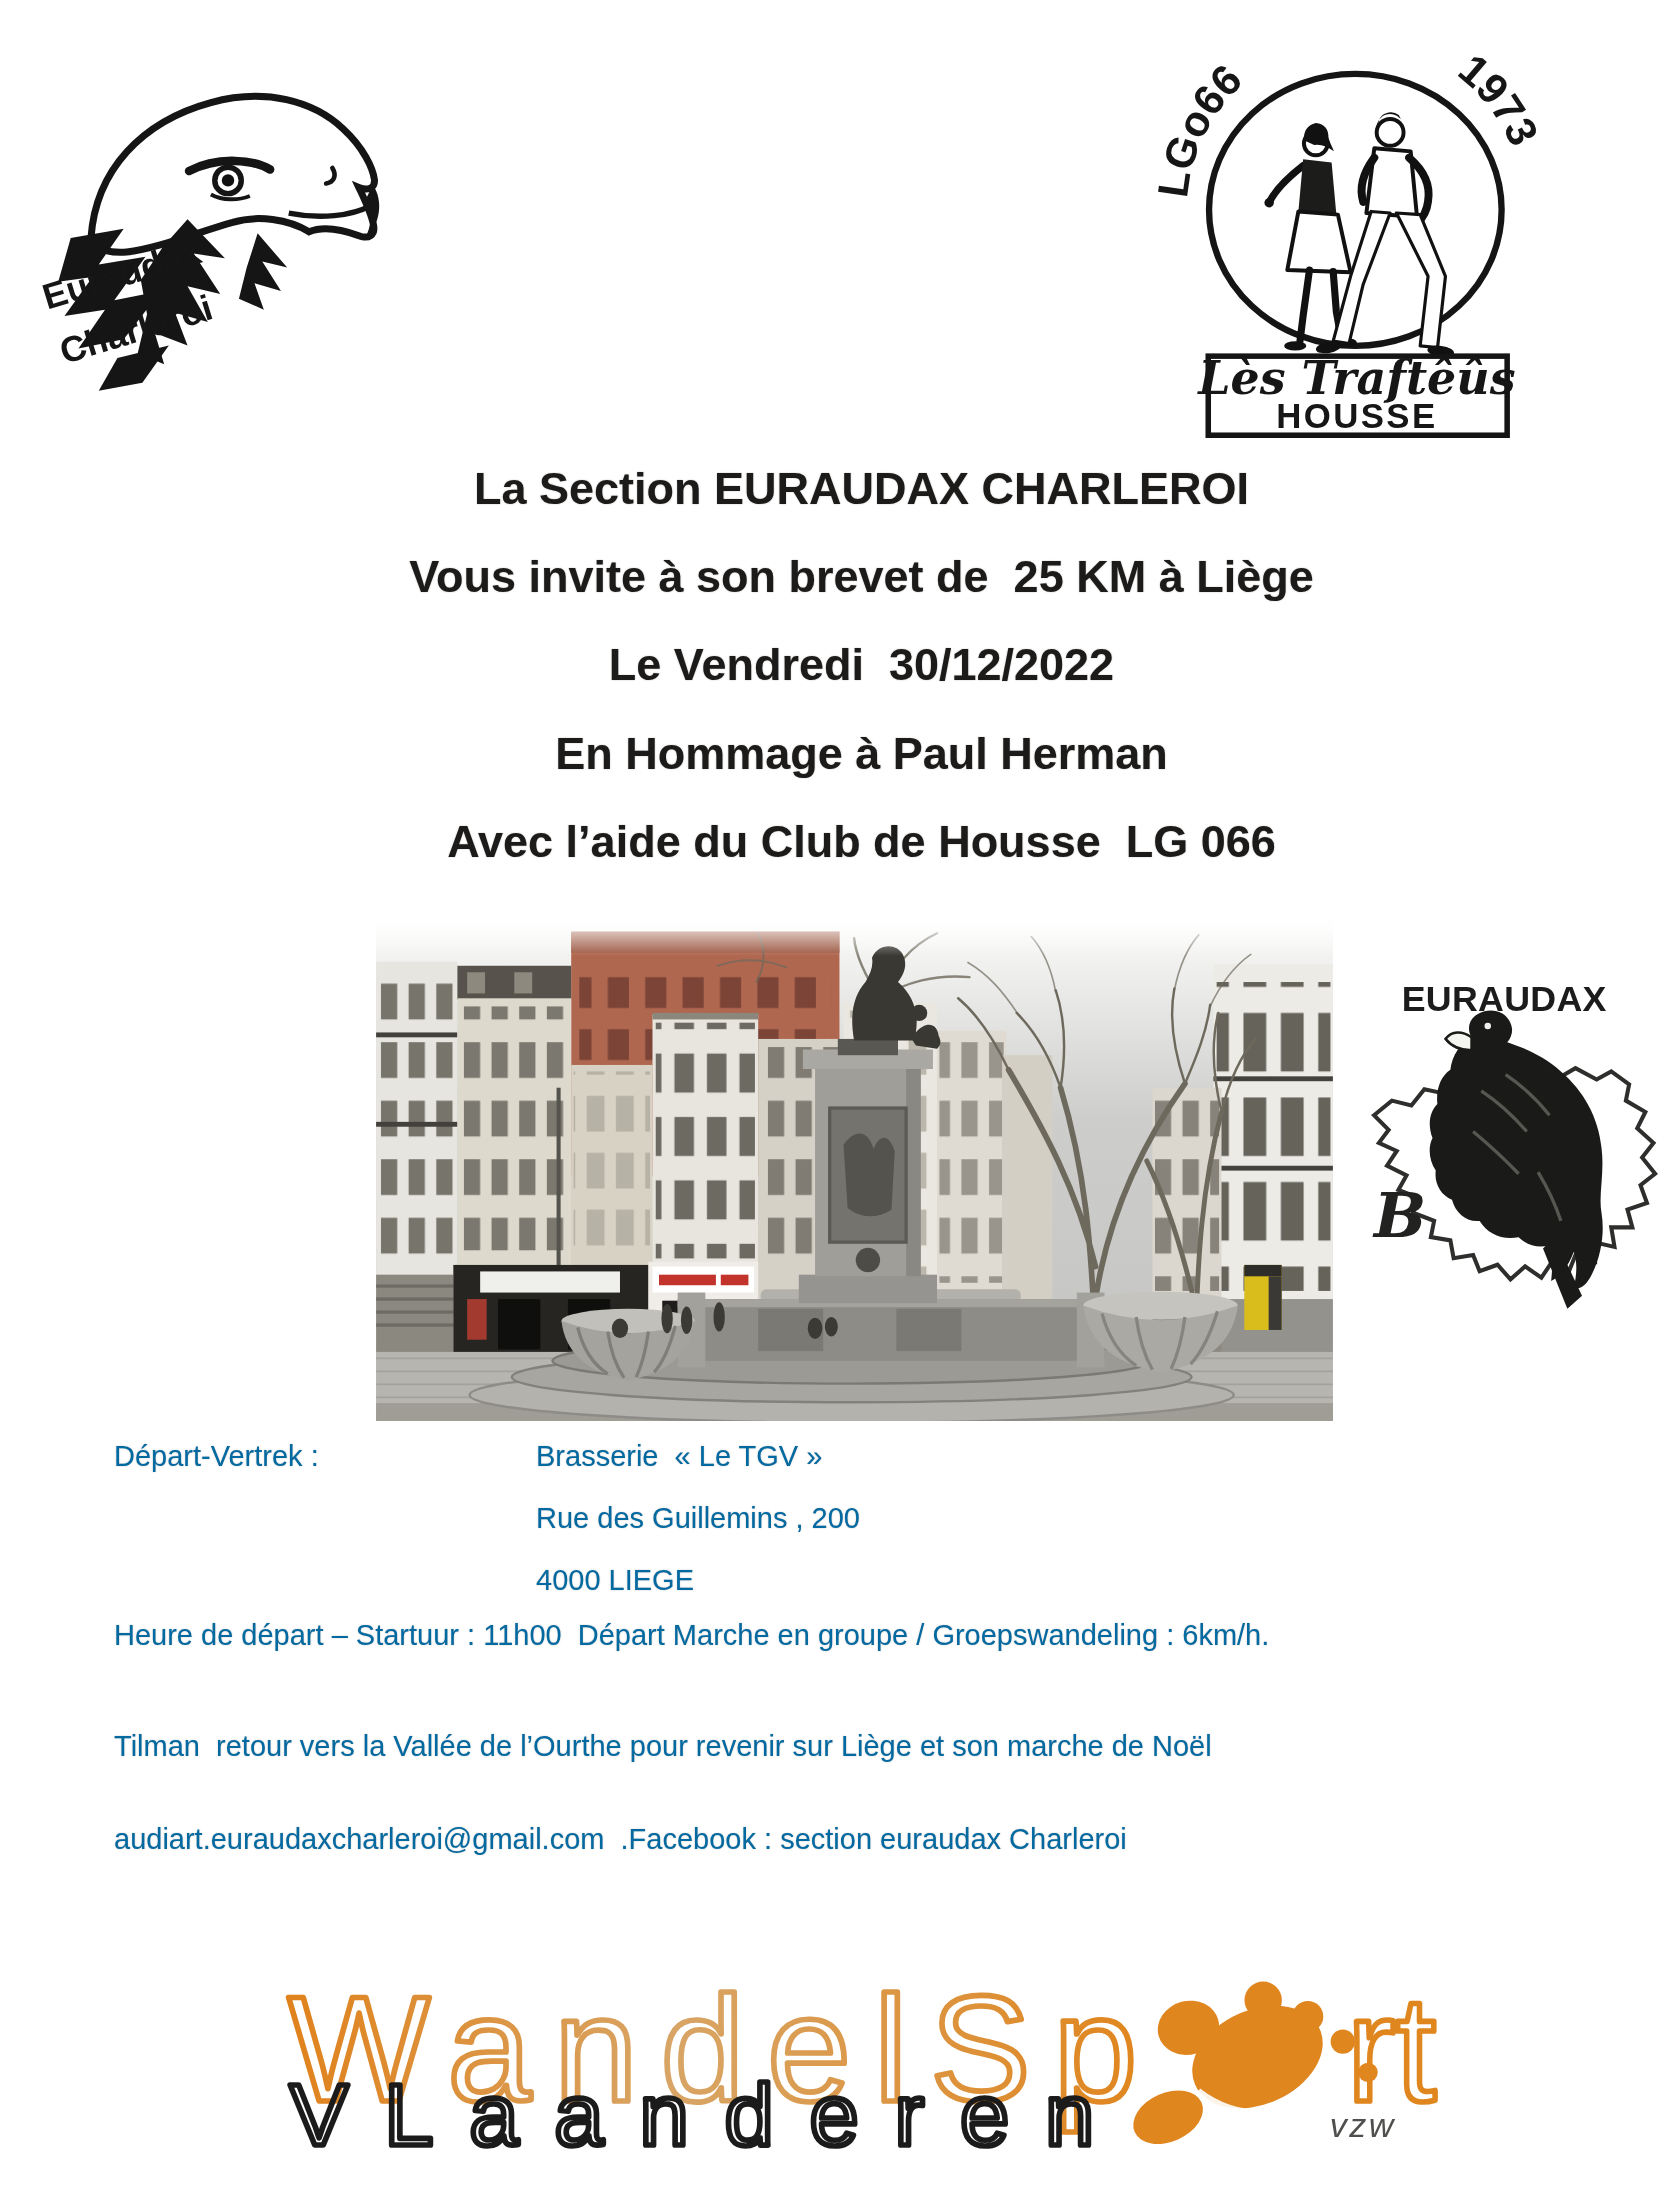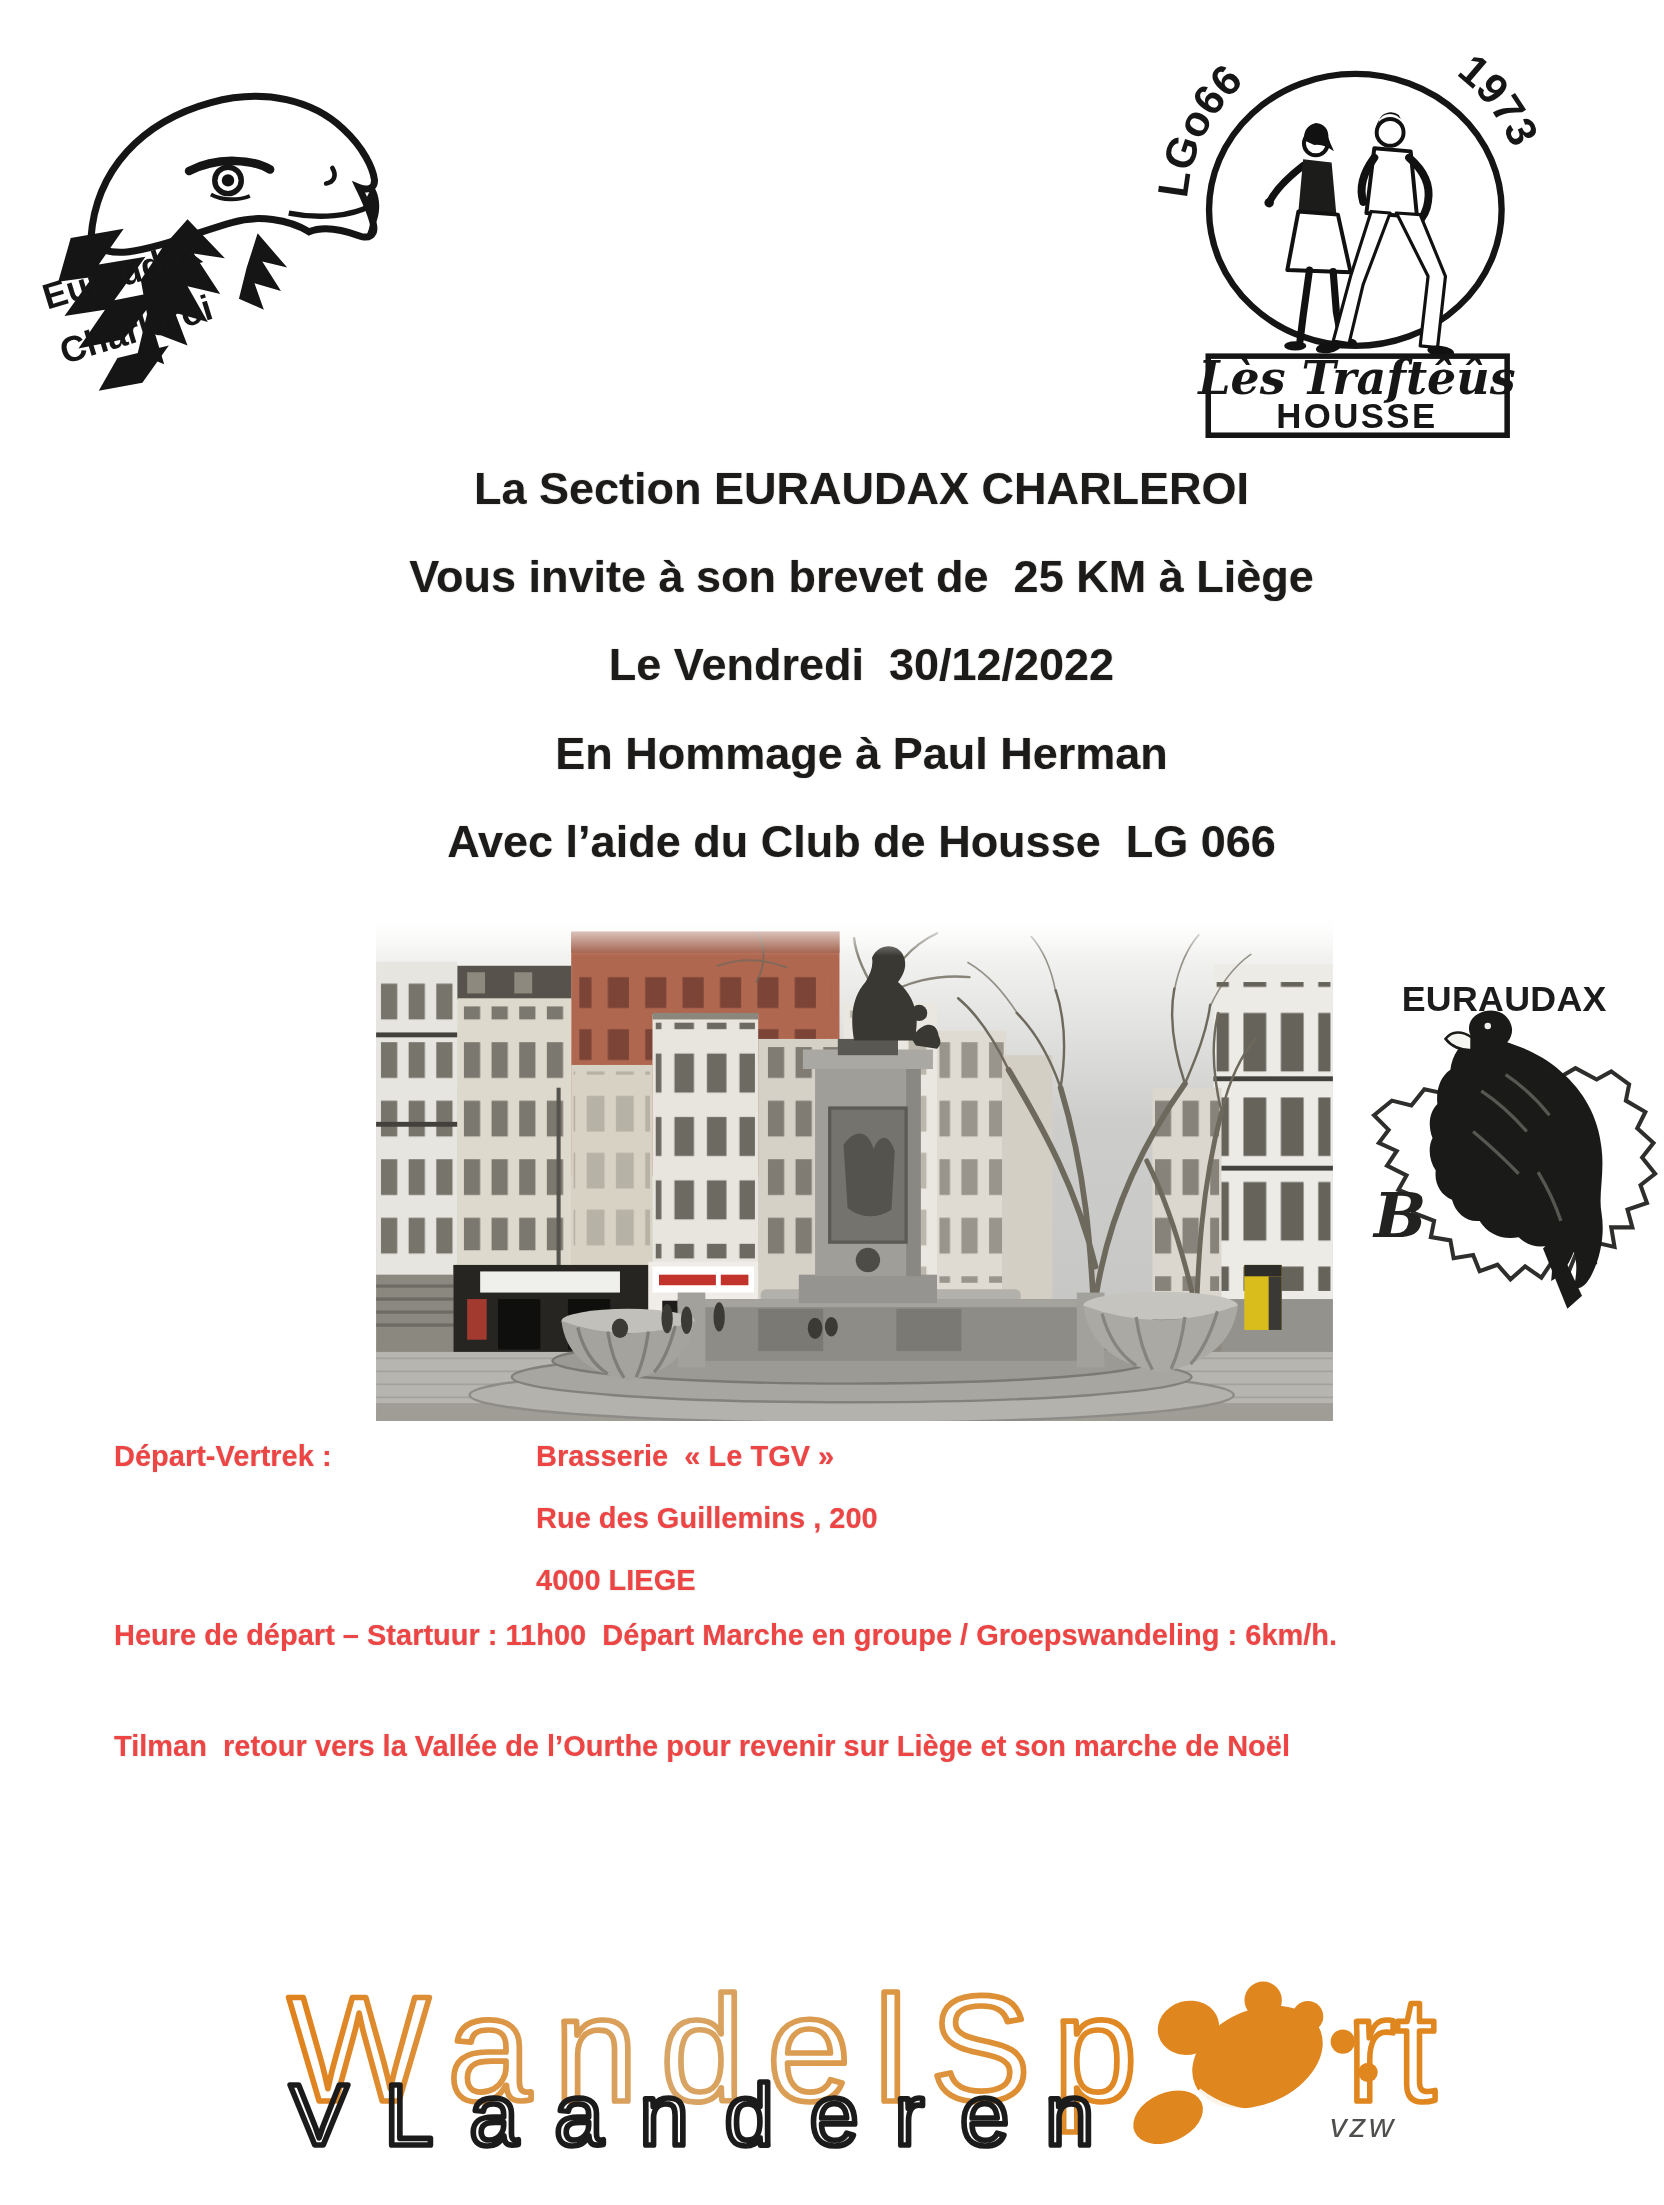--- a/index.html
+++ b/index.html
@@ -2,21 +2,21 @@
 <html style="font-size:13px"><head>
 <meta charset="utf-8">
 <style>
   html,body{margin:0;padding:0;background:#e9e9e9;}
   .sheet{position:relative;width:1665px;height:2205px;background:#ffffff;overflow:hidden;
          font-family:"Liberation Sans",sans-serif;color:#1d1c1a;}
   .abs{position:absolute;}
   .h-line{position:absolute;left:57px;width:1609px;text-align:center;font-weight:700;
           font-size:45px;letter-spacing:0;color:#1c1b19;white-space:pre;
           text-shadow:0 0 1.6px rgba(40,40,40,.35);}
-  .b-line{position:absolute;font-weight:700;font-size:29px;color:#ef4444;white-space:pre;
+  .b-line{position:absolute;font-weight:400;font-size:29px;color:#0369a1;white-space:pre;
           text-shadow:0 0 1.6px rgba(40,40,40,.30);}
   svg text{font-family:"Liberation Sans",sans-serif;}
   .script-font{font-family:"DejaVu Serif",serif;font-style:italic;font-weight:700;}
 </style>
 </head>
 <body>
 
 <div class="sheet">
 
   <svg class="abs" style="left:24.4px;top:45px" width="366" height="358" viewBox="0 0 470 440">
@@ -282,20 +282,21 @@
     </g>
     <text x="38" y="330" font-size="76" font-weight="700" fill="#222220" style="font-family:'DejaVu Serif',serif;font-style:italic">B</text>
   </svg>
 
   <div class="b-line" style="left:114px;top:1440px">Départ-Vertrek :</div>
   <div class="b-line" style="left:536px;top:1440px">Brasserie  « Le TGV »</div>
   <div class="b-line" style="left:536px;top:1502px">Rue des Guillemins , 200</div>
   <div class="b-line" style="left:536px;top:1564px">4000 LIEGE</div>
   <div class="b-line" style="left:114px;top:1619px">Heure de départ – Startuur : 11h00  Départ Marche en groupe / Groepswandeling : 6km/h.</div>
   <div class="b-line" style="left:114px;top:1730px">Tilman  retour vers la Vallée de l’Ourthe pour revenir sur Liège et son marche de Noël</div>
+  <div class="b-line" style="left:114px;top:1823px">audiart.euraudaxcharleroi@gmail.com  .Facebook : section euraudax Charleroi</div>
 
   <svg class="abs" style="left:219px;top:1961px" width="1227" height="240" viewBox="0 0 1510 295">
     <defs>
       <linearGradient id="wgrad" x1="0" y1="0" x2="1" y2="0">
         <stop offset="0" stop-color="#e0821c"></stop>
           <stop offset="0.45" stop-color="#d8a566"></stop>
         <stop offset="1" stop-color="#e0861f"></stop>
       </linearGradient>
     </defs>
     <text x="85" y="172" font-size="185" fill="none" stroke="url(#wgrad)" stroke-width="7" stroke-linejoin="round" stroke-linecap="round" textLength="1045" lengthAdjust="spacing">WandelSp</text>

